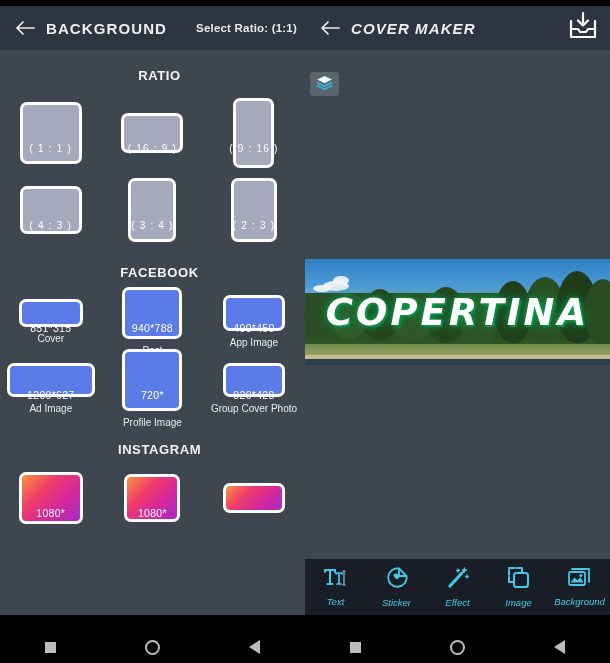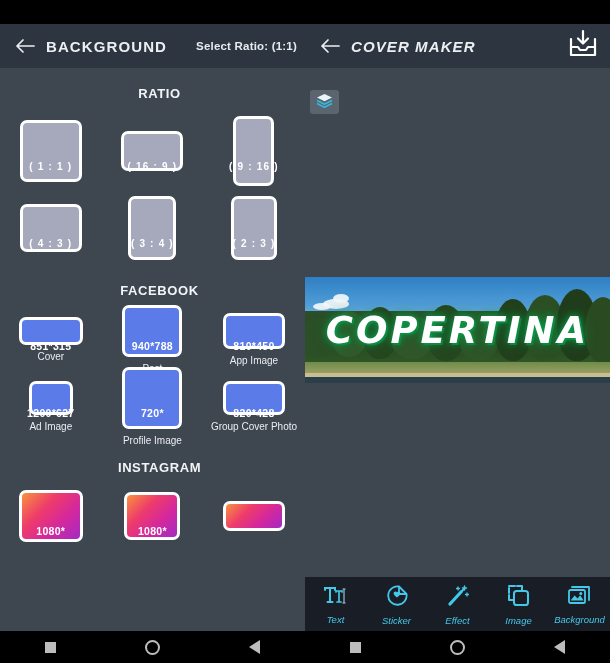--- a/index.html
+++ b/index.html
@@ -8,21 +8,21 @@
     background: #000;
     font-family: "Liberation Sans", sans-serif;
     overflow: hidden;
   }
   .screen { position: relative; width: 610px; height: 663px; background: #000; }
 
   
   .statusbar { position: absolute; top: 0; left: 0; width: 610px; height: 22px; background: #000; }
 
   
-  .pane { position: absolute; top: 24px; width: 305px; height: 609px; background: #3E4650; overflow: hidden; }
+  .pane { position: absolute; top: 6px; width: 305px; height: 609px; background: #3E4650; overflow: hidden; }
   .pane-left { left: 0; }
   .pane-right { left: 305px; font-style: italic; }
 
   
   .appbar {
     position: absolute; top: 0; left: 0; width: 305px; height: 44px;
     background: #2D3640; display: flex; align-items: center;
   }
   .back-icon { width: 34px; margin-left: 8px; display: flex; align-items: center; justify-content: center; cursor: pointer; }
   .back-icon svg { display: block; }
@@ -43,21 +43,21 @@
     text-align: center;
   }
   .cell { width: 101.6px; display: flex; flex-direction: column; align-items: center; }
 
   .tile {
     border: 3px solid #FFFFFF; border-radius: 7px;
     display: flex; align-items: center; justify-content: center;
     cursor: pointer;
   }
   .tile span {
-    color: #FFFFFF; font-size: 10px; font-weight: bold; letter-spacing: 1.2px;
+    color: #FFFFFF; font-size: 10px; font-weight: normal; letter-spacing: 1.2px;
     white-space: nowrap;
     margin-top: 30px;
   }
   .tile-ratio { background: #A6A9BC; }
   .tile-fb    { background: #5B7CE8; }
   .tile-fb span { letter-spacing: .3px; font-size: 10.5px; }
   .tile-ig    { background: linear-gradient(135deg,#F7943E 0%,#EE3C6A 35%,#D6289B 65%,#A22BC4 100%); }
   .tile-ig span { letter-spacing: .3px; font-size: 10.5px; }
   .tile-caption { color: #E9EDF1; font-size: 10px; margin-top: 6px; white-space: nowrap; }
 
@@ -177,28 +177,28 @@
                 <div class="tile-caption">Cover</div>
               </div>
               <div class="cell">
                 <div class="tile tile-fb" style="width: 60px; height: 52px;">
                   <span>940*788</span>
                 </div>
                 <div class="tile-caption">Post</div>
               </div>
               <div class="cell">
                 <div class="tile tile-fb" style="width: 62px; height: 36px;">
-                  <span>810*450</span>
+                  <span>490*450</span>
                 </div>
                 <div class="tile-caption">App Image</div>
               </div>
             </div>
             <div class="ratio-row" style="height: 72px; align-items: center;">
               <div class="cell">
-                <div class="tile tile-fb" style="width: 44px; height: 34px;">
+                <div class="tile tile-fb" style="width: 88px; height: 34px;">
                   <span>1200*627</span>
                 </div>
                 <div class="tile-caption">Ad Image</div>
               </div>
               <div class="cell">
                 <div class="tile tile-fb" style="width: 60px; height: 62px;">
                   <span>720*</span>
                 </div>
                 <div class="tile-caption">Profile Image</div>
               </div>

